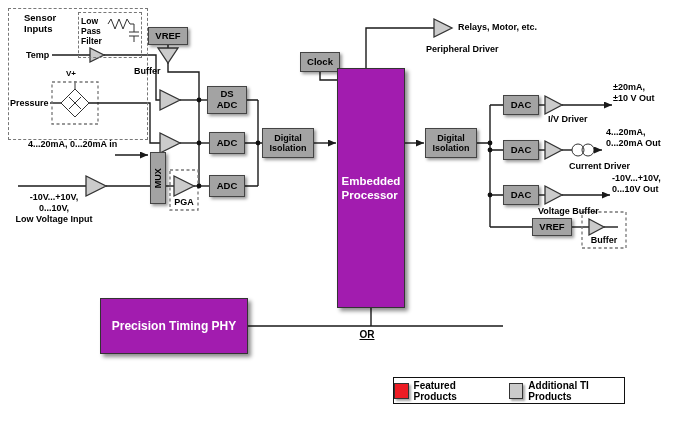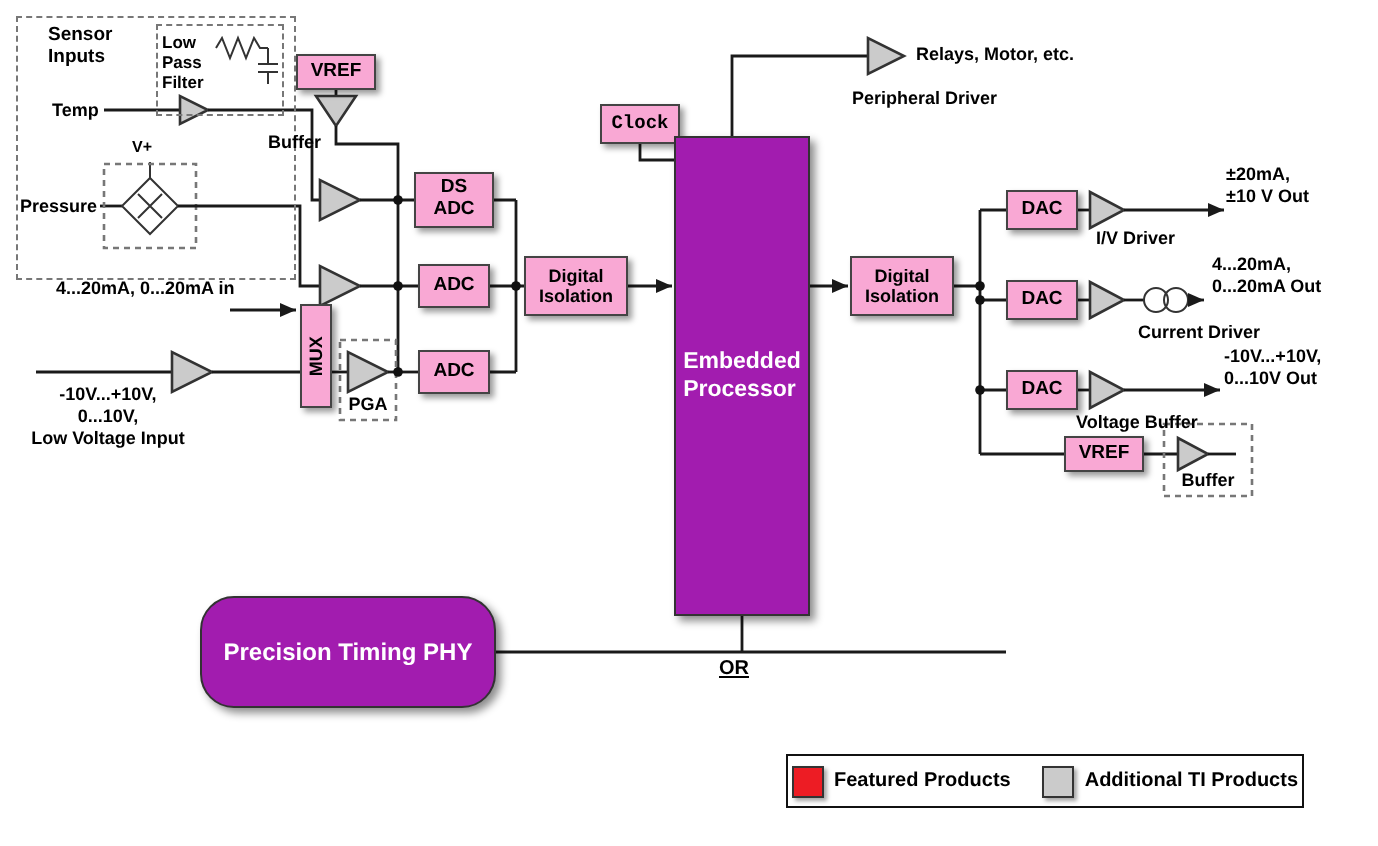--- a/index.html
+++ b/index.html
@@ -4,33 +4,33 @@
 <style>
   html,body { margin:0; padding:0; background:#fff; }
   .canvas { position:relative; width:689px; height:423px; background:#ffffff;
             font-family:"Liberation Sans", sans-serif; overflow:hidden; }
   .wires { position:absolute; left:0; top:0; width:689px; height:423px; }
   .wire { stroke:#1a1a1a; stroke-width:1.4; fill:none; }
   .thin { stroke:#333; stroke-width:1; fill:none; }
   .amp  { fill:#cbcbcb; stroke:#333; stroke-width:1.3; }
   .dot  { fill:#111; }
   .dash { stroke:#777; stroke-width:1.3; fill:none; stroke-dasharray:3 2.5; }
-  .gbox { position:absolute; background:#f9a8d4; border:1.5px solid #444;
+  .gbox { position:absolute; background:#a3a3a3; border:1.5px solid #444;
           box-shadow:2px 2px 3px rgba(0,0,0,.4); display:flex; align-items:center;
           justify-content:center; font-weight:bold; font-size:9.5px; color:#000;
           text-align:center; line-height:1.15; white-space:pre-line; box-sizing:border-box; }
   .rbox { position:absolute; background:#a21caf; border:1.5px solid #333;
           box-shadow:2.5px 2.5px 4px rgba(0,0,0,.45); display:flex; align-items:center;
           justify-content:center; font-weight:bold; font-size:12px; color:#fff;
           text-align:left; line-height:1.25; white-space:pre-line; box-sizing:border-box; }
   .lbl  { position:absolute; font-weight:bold; font-size:9px; color:#000;
           line-height:1.2; white-space:pre-line; }
   .dbox { position:absolute; border:1.5px dashed #777; box-sizing:border-box; }
   .muxtxt { transform:rotate(-90deg); font-weight:bold; font-size:9px; }
-  .legend { position:absolute; left:393px; top:377px; width:259px; height:27px;
+  .legend { position:absolute; left:393px; top:377px; width:232px; height:27px;
             border:1.5px solid #111; background:#fff; display:flex; align-items:center;
             justify-content:center; gap:16px; box-sizing:border-box; }
   .legitem { display:flex; align-items:center; gap:5px; font-weight:bold; font-size:10px; }
   .swatch { width:14px; height:14px; border:1px solid #333; box-shadow:1.5px 1.5px 2px rgba(0,0,0,.35); }
   .sw-red { background:#ed1c24; }
   .sw-gray { background:#cbcbcb; }
   .ctr { text-align:center; }
 </style>
 </head>
 <body>
@@ -151,31 +151,31 @@
   <div class="gbox" style="left:148px;top:27px;width:40px;height:18px;">VREF</div>
   <div class="gbox" style="left:207px;top:86px;width:40px;height:28px;">DS
 ADC</div>
   <div class="gbox" style="left:209px;top:132px;width:36px;height:22px;">ADC</div>
   <div class="gbox" style="left:209px;top:175px;width:36px;height:22px;">ADC</div>
   <div class="gbox" style="left:150px;top:152px;width:16px;height:52px;">
     <span class="muxtxt">MUX</span>
   </div>
   <div class="gbox" style="left:262px;top:128px;width:52px;height:30px;font-size:9px;">Digital
 Isolation</div>
-  <div class="gbox" style="left:300px;top:52px;width:40px;height:20px;font-family:Liberation Mono, monospace;">Clock</div>
+  <div class="gbox" style="left:300px;top:52px;width:40px;height:20px;">Clock</div>
   <div class="gbox" style="left:425px;top:128px;width:52px;height:30px;font-size:9px;">Digital
 Isolation</div>
   <div class="gbox" style="left:503px;top:95px;width:36px;height:20px;">DAC</div>
   <div class="gbox" style="left:503px;top:140px;width:36px;height:20px;">DAC</div>
   <div class="gbox" style="left:503px;top:185px;width:36px;height:20px;">DAC</div>
   <div class="gbox" style="left:532px;top:218px;width:40px;height:18px;">VREF</div>
 
   <div class="rbox" style="left:337px;top:68px;width:68px;height:240px;font-size:11.5px;">Embedded
 Processor</div>
-  <div class="rbox" style="left:100px;top:298px;width:148px;height:56px;border-radius:17px;">Precision Timing PHY</div>
+  <div class="rbox" style="left:100px;top:298px;width:148px;height:56px;">Precision Timing PHY</div>
 
   <div class="legend">
     <div class="legitem">
       <span class="swatch sw-red"></span>
       <span>Featured Products</span>
     </div>
     <div class="legitem">
       <span class="swatch sw-gray"></span>
       <span>Additional TI Products</span>
     </div>

